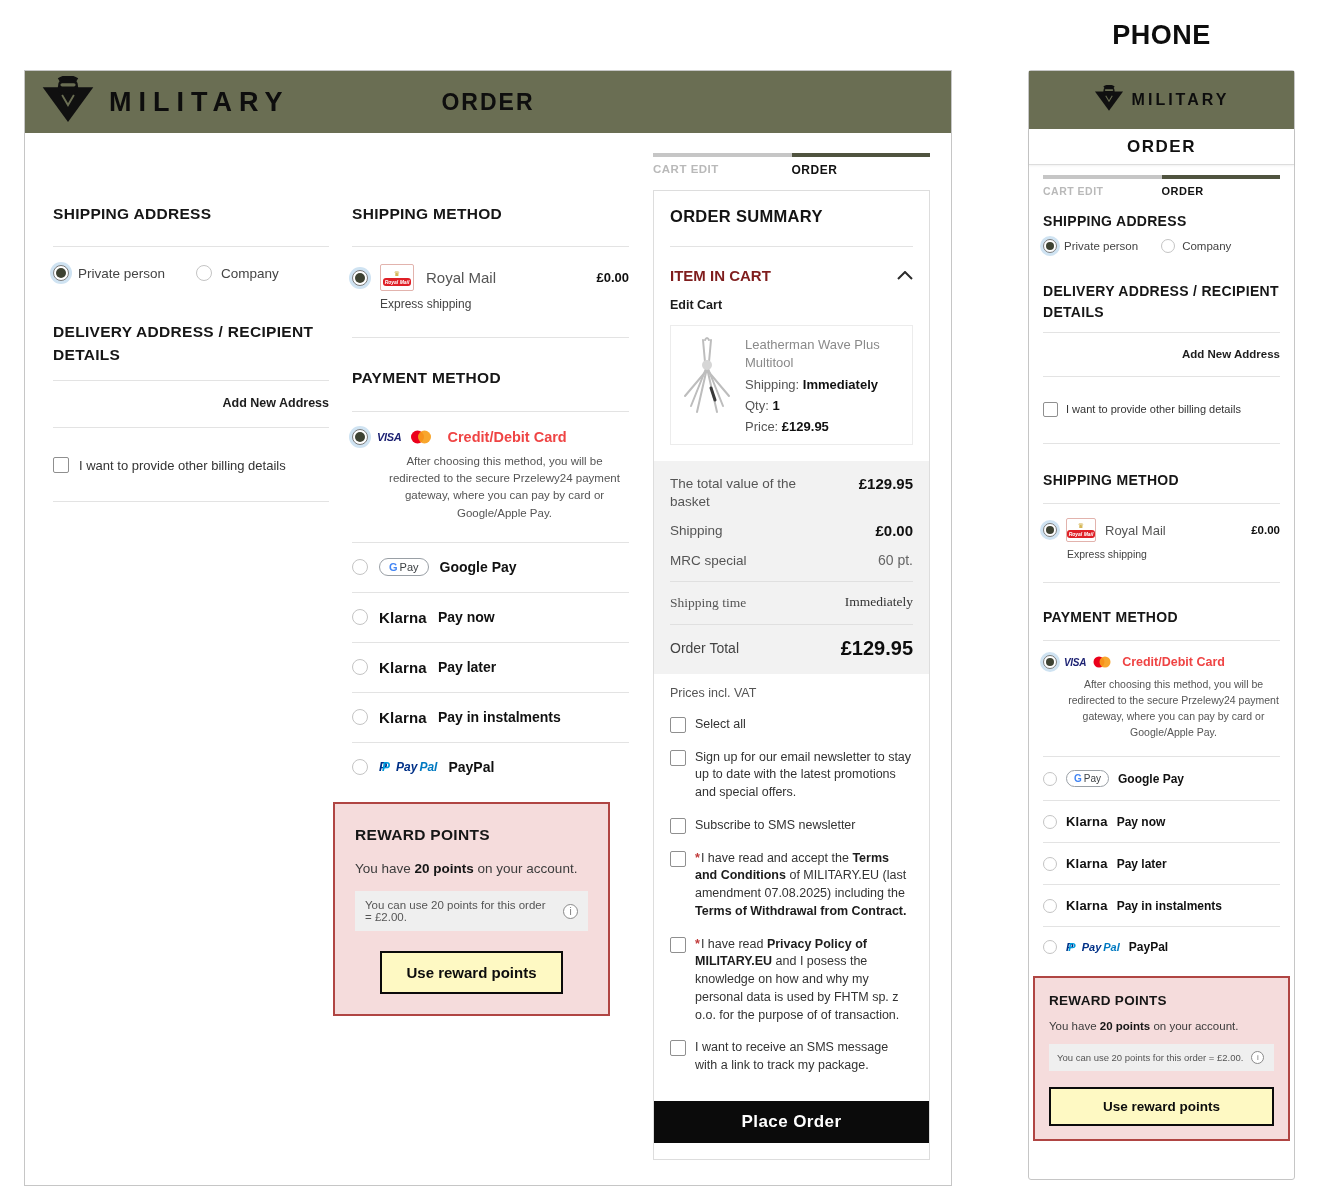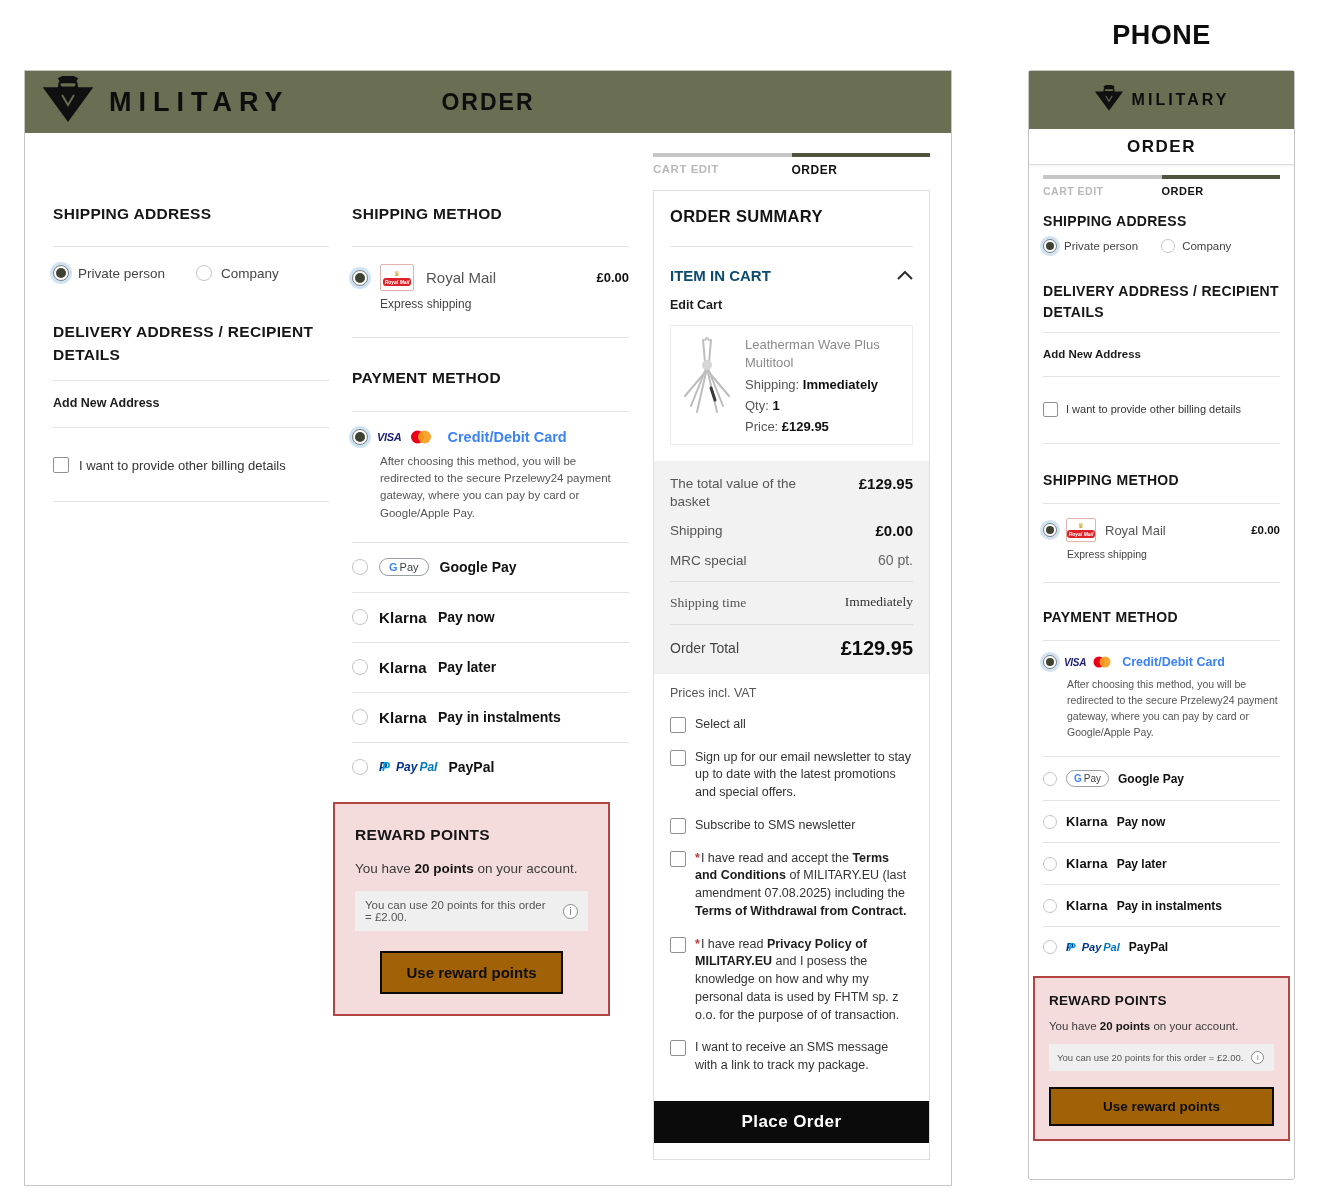--- a/index.html
+++ b/index.html
@@ -48,36 +48,36 @@
   .opt-label { font-size:13.5px; color:#444; }
   .phone .opt-label { font-size:11.5px; }
 
   
   .panel.computer { }
   .col { position:absolute; }
   .col1 { left:28px; top:132px; width:276px; }
   .col2 { left:327px; top:132px; width:277px; }
   .col3 { left:628px; top:82px;  width:277px; }
 
-  .add-address { text-align:left; font-size:12.5px; font-weight:700; color:#1d1d1d; }
+  .add-address { text-align:right; font-size:12.5px; font-weight:700; color:#1d1d1d; }
   .phone .add-address { font-size:11.5px; }
   .chk-row { display:flex; gap:10px; align-items:center; font-size:13px; color:#333; }
   .phone .chk-row { font-size:11px; gap:8px; }
 
   
   .method-row { display:flex; align-items:center; gap:12px; }
   .carrier-name { font-size:15px; color:#555; }
   .phone .carrier-name { font-size:13px; }
   .price-right { margin-left:auto; font-size:13px; font-weight:800; color:#0f0f0f; }
   .phone .price-right { font-size:11.5px; }
   .sub-note { font-size:12px; color:#444; margin:6px 0 0 28px; }
   .phone .sub-note { font-size:10.5px; margin-left:24px; }
-  .card-label { font-size:14.5px; font-weight:800; color:#3b82f6; }
+  .card-label { font-size:14.5px; font-weight:800; color:#ef4444; }
   .phone .card-label { font-size:12.5px; }
-  .pay-desc { font-size:11.5px; color:#555; line-height:1.5; margin:8px 0 0 28px; }
+  .pay-desc { font-size:11.5px; color:#555; line-height:1.5; margin:8px 0 0 28px;text-align:center; }
   .phone .pay-desc { font-size:10.5px; margin-left:24px; }
   .pm-label { font-size:14px; font-weight:800; color:#101010; }
   .phone .pm-label { font-size:12px; }
 
   
   .rm-icon { width:34px; height:27px; border:1px solid #e2b3ad; background:#fff; border-radius:2px;
     display:inline-flex; flex-direction:column; align-items:center; justify-content:center; gap:1px; flex-shrink:0; }
   .rm-crown { font-size:7px; line-height:7px; color:#c9a227; }
   .rm-band { background:#df1f26; color:#fff; font-size:5px; font-style:italic; font-weight:700;
     border-radius:3px; padding:1px 2px; white-space:nowrap; }
@@ -97,21 +97,21 @@
 
   
   .reward-box { background:#f5dcdc; border:2px solid #b04543; padding:20px; }
   .panel.computer .reward-box { margin:27px 0 0 -19px; width:277px; }
   .reward-balance { font-size:13.5px; color:#3c3c3c; margin-top:15px; }
   .reward-balance b { color:#151515; }
   .reward-info { display:flex; align-items:center; gap:8px; background:#efefef; color:#555;
     font-size:11.5px; padding:8px 10px; margin-top:15px; }
   .info-icon { width:15px; height:15px; border:1px solid #8a8a8a; border-radius:50%; color:#777;
     display:inline-flex; align-items:center; justify-content:center; font-size:10px; flex-shrink:0; background:#fff; }
-  .reward-btn { display:block; margin:20px auto 0; background:#a16207; border:2px solid #0b0b0b;
+  .reward-btn { display:block; margin:20px auto 0; background:#fef9c3; border:2px solid #0b0b0b;
     font-family:inherit; font-size:15px; font-weight:800; color:#0d0d0d; padding:11px 24px; cursor:pointer; }
   .phone .reward-box { margin:22px -10px 0; padding:13px 14px; }
   .phone .reward-box .sec-title { font-size:13.5px; }
   .phone .reward-balance { font-size:11.5px; margin-top:9px; }
   .phone .reward-info { font-size:9.5px; padding:7px 8px; margin-top:12px; }
   .phone .info-icon { width:13px; height:13px; font-size:8px; }
   .phone .reward-btn { width:100%; font-size:13.5px; padding:10px 0; margin-top:16px; }
 
   
   .tab-bar { display:flex; height:4px; }
@@ -121,21 +121,21 @@
   .tab-labels > div { width:50%; text-align:left; }
   .tab-cart { font-size:11.5px; font-weight:600; color:#b9b9b9; letter-spacing:.5px; }
   .tab-order { font-size:12px; font-weight:800; color:#111; letter-spacing:.5px; }
   .phone .tab-cart { font-size:10.5px; }
   .phone .tab-order { font-size:11px; }
 
   
   .summary-box { border:1px solid #ddd; margin-top:13px; padding:16px; background:#fff; }
   .os-title { font-size:16.5px; font-weight:800; color:#141414; letter-spacing:.3px; }
   .iic-row { display:flex; align-items:center; justify-content:space-between; }
-  .iic-title { font-size:15px; font-weight:800; color:#0c4a6e;text-align:right; }
+  .iic-title { font-size:15px; font-weight:800; color:#7f1d1d;text-align:right; }
   .edit-cart { font-size:12.5px; font-weight:700; color:#1c1c1c; margin-top:14px; display:inline-block; }
   .prod-card { border:1px solid #ececec; padding:10px; display:flex; gap:12px; margin-top:12px; }
   .prod-img { width:52px; height:86px; flex-shrink:0; }
   .prod-name { font-size:13px; color:#8a8a8a; line-height:1.35; }
   .prod-line { font-size:13px; color:#555; margin-top:6px; }
   .prod-line b { color:#111; }
   .totals { background:#f2f2f2; margin:16px -16px 0; padding:14px 16px; }
   .t-row { display:flex; justify-content:space-between; align-items:flex-start; margin-bottom:12px; }
   .t-label { font-size:13.5px; color:#555; max-width:150px; line-height:1.3; }
   .t-val-bold { font-size:15px; font-weight:800; color:#101010; }

